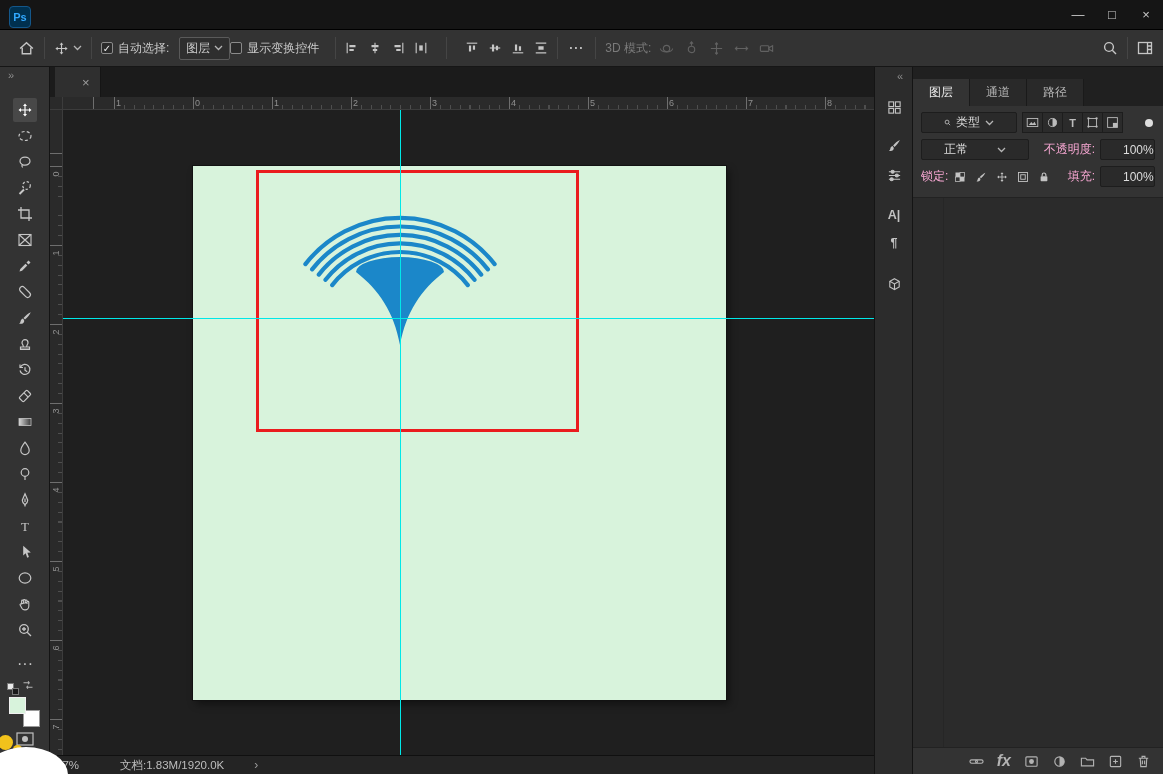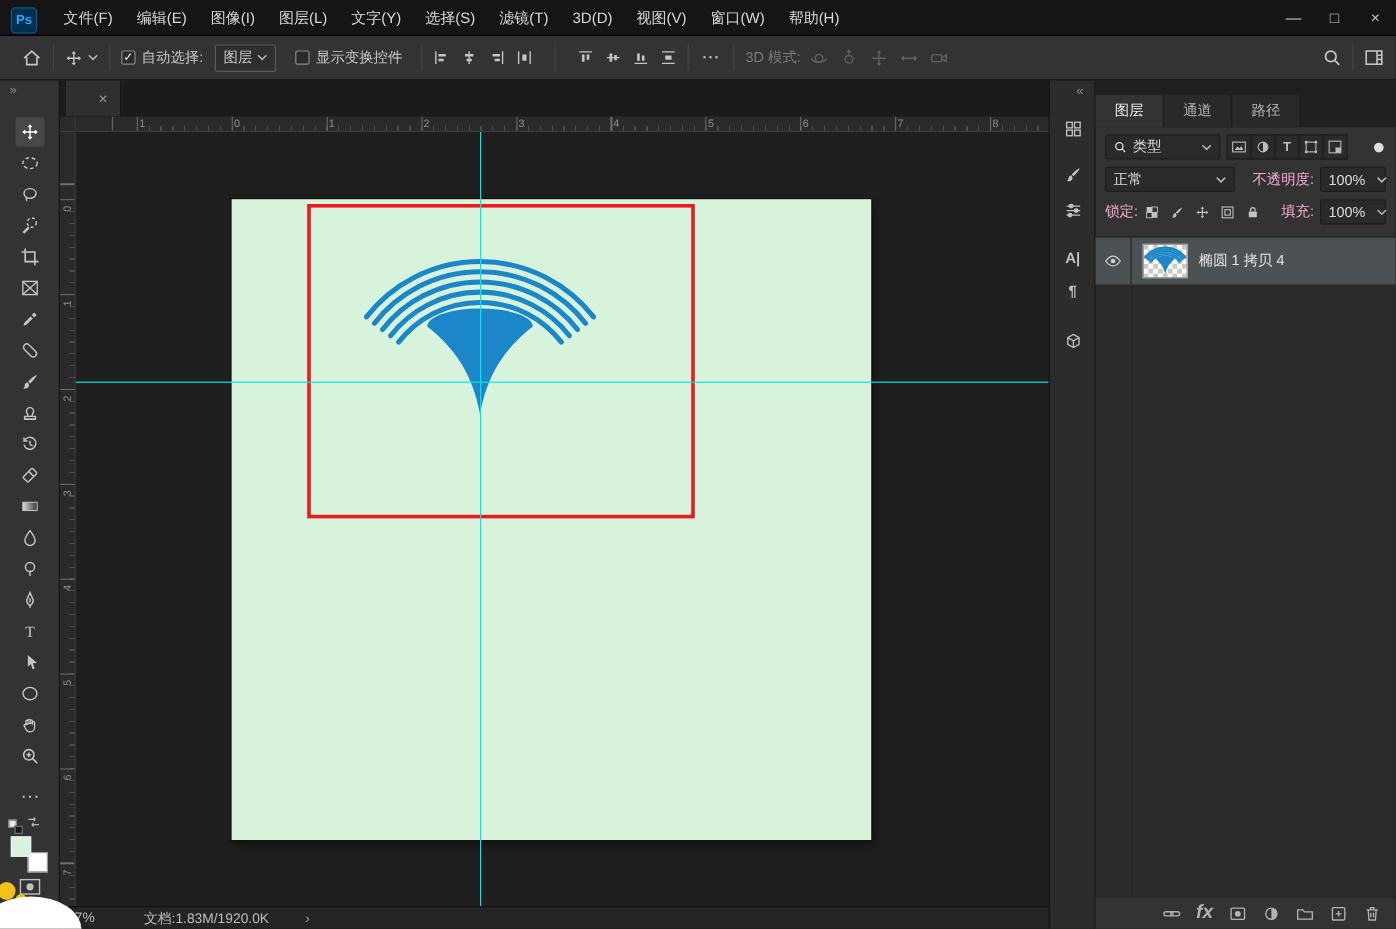--- a/index.html
+++ b/index.html
@@ -69,21 +69,21 @@
 .strip{position:absolute;left:874px;top:67px;width:38px;bottom:0;background:#2c2c2c;border-left:1px solid #141414}
 .strip-collapse{position:absolute;right:9px;top:3px;font-size:11px;color:#8d8d8d}
 .strip-icon{position:absolute;left:7px;width:24px;height:24px;display:flex;align-items:center;justify-content:center;color:#c2c2c2;font-size:12.5px;font-weight:bold}
 
 .rpanel{position:absolute;left:912px;top:67px;width:251px;bottom:0;background:#333;border-left:1px solid #141414}
 .rp-tabs{position:absolute;left:0;top:0;right:0;height:39px;background:#202020;display:flex;align-items:flex-end}
 .panel-tab{height:27px;line-height:27px;padding:0 16px;font-size:12px;background:#292929;color:#b5b5b5;border-right:1px solid #1a1a1a;white-space:nowrap}
 .panel-tab.selected{background:#333;color:#ececec}
 .rp-controls{position:absolute;left:0;top:39px;right:0;height:91px;padding:6px 8px 0;display:flex;flex-direction:column;gap:6px;font-size:12px}
 .rp-row{display:flex;align-items:center}
-.field{height:21px;background:#2a2a2a;border:1px solid #1d1d1d;border-radius:2px;display:flex;align-items:center;padding:0 6px;gap:5px;color:#ddd;white-space:nowrap}
+.field{height:21px;background:#2a2a2a;border:1px solid #1d1d1d;border-radius:2px;display:flex;align-items:center;padding:0 22px;gap:5px;color:#ddd;white-space:nowrap}
 .type-field{width:96px}
 .mode-field{width:108px;justify-content:space-between}
 .val-field{width:55px;justify-content:space-between;margin-left:5px}
 .fi-group{display:flex;margin-left:6px}
 .fi{width:21px;height:21px;display:flex;align-items:center;justify-content:center;background:#2b2b2b;border:1px solid #1d1d1d;margin-left:-1px;color:#bcbcbc;font-size:11px;font-weight:bold}
 .filter-dot{margin-left:auto;margin-right:2px;width:8px;height:8px;border-radius:50%;background:#dedede}
 .lbl{color:#f9a8d4;white-space:nowrap}
 .op-lbl{margin-left:auto;margin-right:0}
 .fill-lbl{margin-left:auto}
 .li{width:18px;height:16px;display:flex;align-items:center;justify-content:center;color:#c3c3c3;margin-left:3px}
@@ -109,33 +109,20 @@
 </style>
 </head>
 <body>
 
 <div class="app" style="--doc-bg: #d8f3dc; --shape: #1b87c9; --outline: #ea1b1e; --guide: #00e8e8;">
 
   <div class="menubar">
     <div class="ps-logo">
         <span>Ps</span>
       </div>
-    <div class="menu-items">
-        <span class="menu-item" style="--i: 0;">文件(F)</span>
-        <span class="menu-item" style="--i: 1;">编辑(E)</span>
-        <span class="menu-item" style="--i: 2;">图像(I)</span>
-        <span class="menu-item" style="--i: 3;">图层(L)</span>
-        <span class="menu-item" style="--i: 4;">文字(Y)</span>
-        <span class="menu-item" style="--i: 5;">选择(S)</span>
-        <span class="menu-item" style="--i: 6;">滤镜(T)</span>
-        <span class="menu-item" style="--i: 7;">3D(D)</span>
-        <span class="menu-item" style="--i: 8;">视图(V)</span>
-        <span class="menu-item" style="--i: 9;">窗口(W)</span>
-        <span class="menu-item" style="--i: 10;">帮助(H)</span>
-      </div>
     <div class="win-controls">
       <span class="win-btn">—</span>
       <span class="win-btn">□</span>
       <span class="win-btn">×</span>
     </div>
   </div>
 
   <div class="optionsbar">
     <span class="ob-icon">
         <svg width="17" height="17" viewBox="0 0 16 16" fill="none" stroke="currentColor" stroke-width="1.3">
@@ -160,21 +147,21 @@
         <span>自动选择:</span>
       </span>
     <span class="ob-dd">
         <span>图层</span>
         <span class="caret">
           <svg width="9" height="6" viewBox="0 0 9 6" fill="none" stroke="currentColor" stroke-width="1.3">
             <path d="M1 1l3.5 3.5L8 1"></path>
           </svg>
         </span>
       </span>
-    <span class="ob-label" style="margin-left:16px">
+    <span class="ob-label" style="">
         <span class="checkbox"></span>
         <span>显示变换控件</span>
       </span>
     <span class="ob-div" style="margin-left:16px"></span>
     <span class="align-group">
       <span class="ob-icon">
           <svg width="14" height="14" viewBox="0 0 16 16">
             <path d="M2.5 2v12" stroke="currentColor" stroke-width="1.3"></path>
             <path d="M5 4.5h7V7H5zM5 9h5v2.5H5z" fill="currentColor"></path>
           </svg>
@@ -638,42 +625,20 @@
             <span class="caret">
               <svg width="9" height="6" viewBox="0 0 9 6" fill="none" stroke="currentColor" stroke-width="1.3">
                 <path d="M1 1l3.5 3.5L8 1"></path>
               </svg>
             </span>
           </span>
       </div>
     </div>
     <div class="layers-list">
 
-        <div class="layer-row selected t-checker" style="--i: 0;">
-          <span class="eye-cell">
-            <svg width="15" height="15" viewBox="0 0 16 16">
-              <path d="M1.5 8C3.8 4.9 5.9 3.6 8 3.6s4.2 1.3 6.5 4.4c-2.3 3.1-4.4 4.4-6.5 4.4S3.8 11.1 1.5 8z" fill="none" stroke="currentColor" stroke-width="1.1"></path>
-              <circle cx="8" cy="8" r="2" fill="currentColor"></circle>
-            </svg>
-          </span>
-          <span class="thumb">
-            <svg class="mini" viewBox="298 212 204 140">
-              <g fill="none" stroke="currentColor" stroke-width="9" stroke-linecap="round">
-                <path d="M305.4 264.1 A120 120 0 0 1 494.6 264.1"></path>
-                <path d="M312.1 269.4 A111.5 111.5 0 0 1 487.9 269.4"></path>
-                <path d="M318.8 274.6 A103 103 0 0 1 481.2 274.6"></path>
-                <path d="M325.5 279.8 A94.5 94.5 0 0 1 474.5 279.8"></path>
-                <path d="M332.2 285.1 A86 86 0 0 1 467.8 285.1"></path>
-              </g>
-              <path d="M400 345 C394 312 379 290 356 272 A44 15 0 0 1 444 272 C421 290 406 312 400 345 Z" fill="currentColor"></path>
-            </svg>
-          </span>
-          <span class="layer-name">椭圆 1 拷贝 4</span>
-
-        </div>
 
       </div>
     <div class="rp-bottom">
       <span>
           <svg width="15" height="15" viewBox="0 0 16 16" fill="none" stroke="currentColor" stroke-width="1.2">
             <rect x="1" y="6.2" width="8" height="3.6" rx="1.8"></rect>
             <rect x="7" y="6.2" width="8" height="3.6" rx="1.8"></rect>
           </svg>
         </span>
       <span class="fx-label">fx</span>

